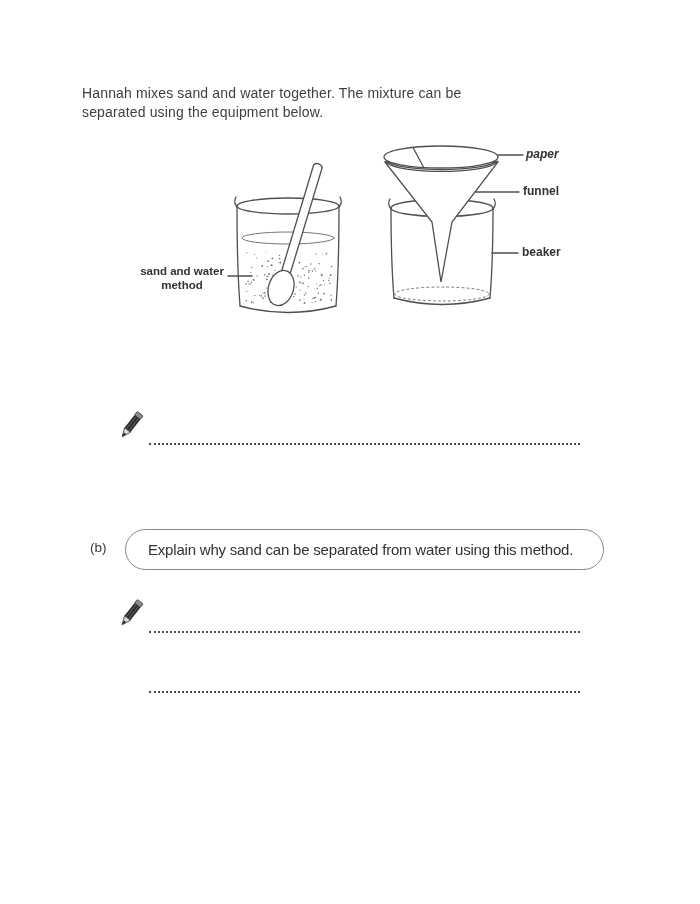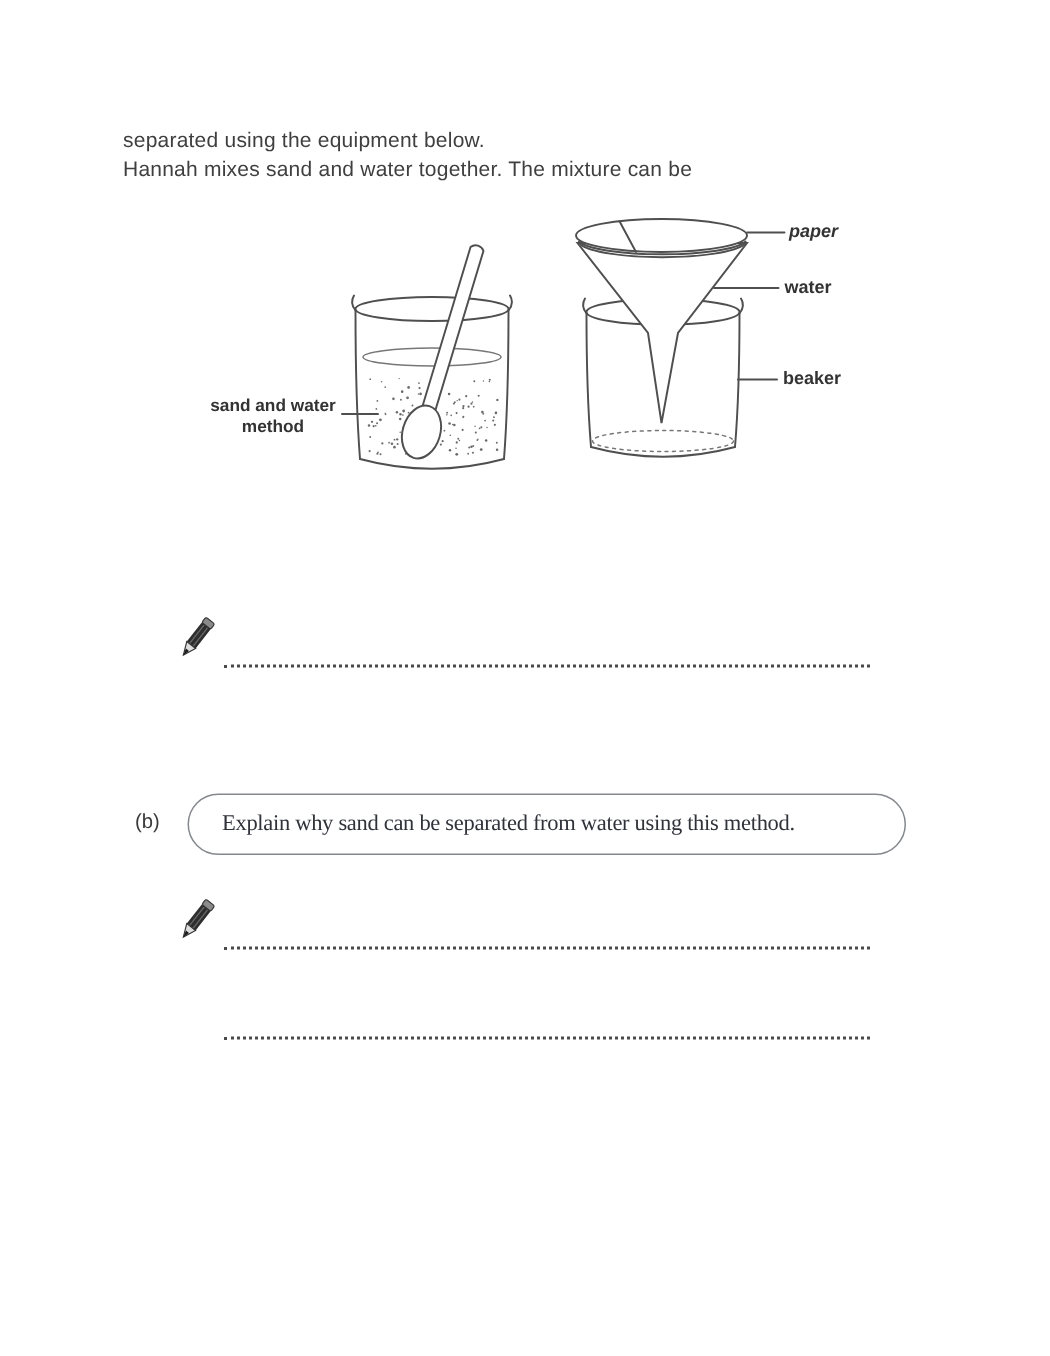--- a/index.html
+++ b/index.html
@@ -27,21 +27,21 @@
   .lbl.beaker{left:522px;top:233px;margin-top:12px;}
   .qbox{
     position:absolute;left:125px;width:455px;height:39px;
     border:1.5px solid #85888c;border-radius:21px;
     display:flex;align-items:center;
     padding-left:22px;box-sizing:content-box;
     font-size:15px;letter-spacing:-.2px;color:#2f3239;
     white-space:nowrap;background:#fff;
   }
   .qbox.q1{top:343px;}
-  .qbox.q2{top:529px;font-family:Liberation Serif, serif;}
+  .qbox.q2{top:529px;}
   .qlabel{
     position:absolute;left:90px;top:540px;
     font-size:13.5px;color:#3a3a3a;
   }
   .pencil{position:absolute;width:30px;height:40px;}
   .pencil.p1{left:116px;top:408px;}
   .pencil.p2{left:116px;top:596px;}
   .dots{
     position:absolute;left:149px;width:431px;height:0;
     border-bottom:2px dotted #4a4a4a;
@@ -49,22 +49,22 @@
   .dots.d1{top:443px;}
   .dots.d2{top:631px;}
   .dots.d3{top:691px;}
 </style>
 </head>
 <body>
 
 <div class="page">
 
   <div class="intro">
+    <div>Hannah mixes sand and water together. The mixture can be</div>
     <div>separated using the equipment below.</div>
-    <div>Hannah mixes sand and water together. The mixture can be</div>
   </div>
 
   <svg class="diagram" viewBox="0 0 460 190" fill="none" stroke="#4f4f4f" stroke-width="1.3" stroke-linecap="round">
 
     <g>
       <ellipse cx="158" cy="68" rx="51" ry="8"></ellipse>
       <path d="M106,59 Q103,64 107,69"></path>
       <path d="M210,59 Q213,64 209,69"></path>
       <path d="M107,69 C107,105 108,142 110,168"></path>
       <path d="M209,69 C209,105 208,142 206,168"></path>
@@ -251,21 +251,21 @@
     <path d="M346,54 H389"></path>
     <path d="M362,115 H388"></path>
     <path d="M98,138 H122"></path>
   </svg>
 
   <div class="lbl mixture">
     <div>sand and water</div>
     <div>method</div>
   </div>
   <div class="lbl paper">paper</div>
-  <div class="lbl funnel">water</div>
+  <div class="lbl funnel">funnel</div>
   <div class="lbl beaker">beaker</div>
 
 
   <svg class="pencil p1" viewBox="0 0 24 30">
     <g transform="rotate(38 12 13)">
       <rect x="9" y="1" width="6" height="3.6" rx="1" fill="#8a8a8a" stroke="#333" stroke-width="0.6"></rect>
       <rect x="9" y="4.6" width="6" height="13" fill="#2e2e2e"></rect>
       <line x1="10.8" y1="5" x2="10.8" y2="17.4" stroke="#6a6a6a" stroke-width="0.7"></line>
       <line x1="13.2" y1="5" x2="13.2" y2="17.4" stroke="#6a6a6a" stroke-width="0.7"></line>
       <polygon points="9,17.6 15,17.6 12,24.4" fill="#dddddd" stroke="#333" stroke-width="0.6"></polygon>

